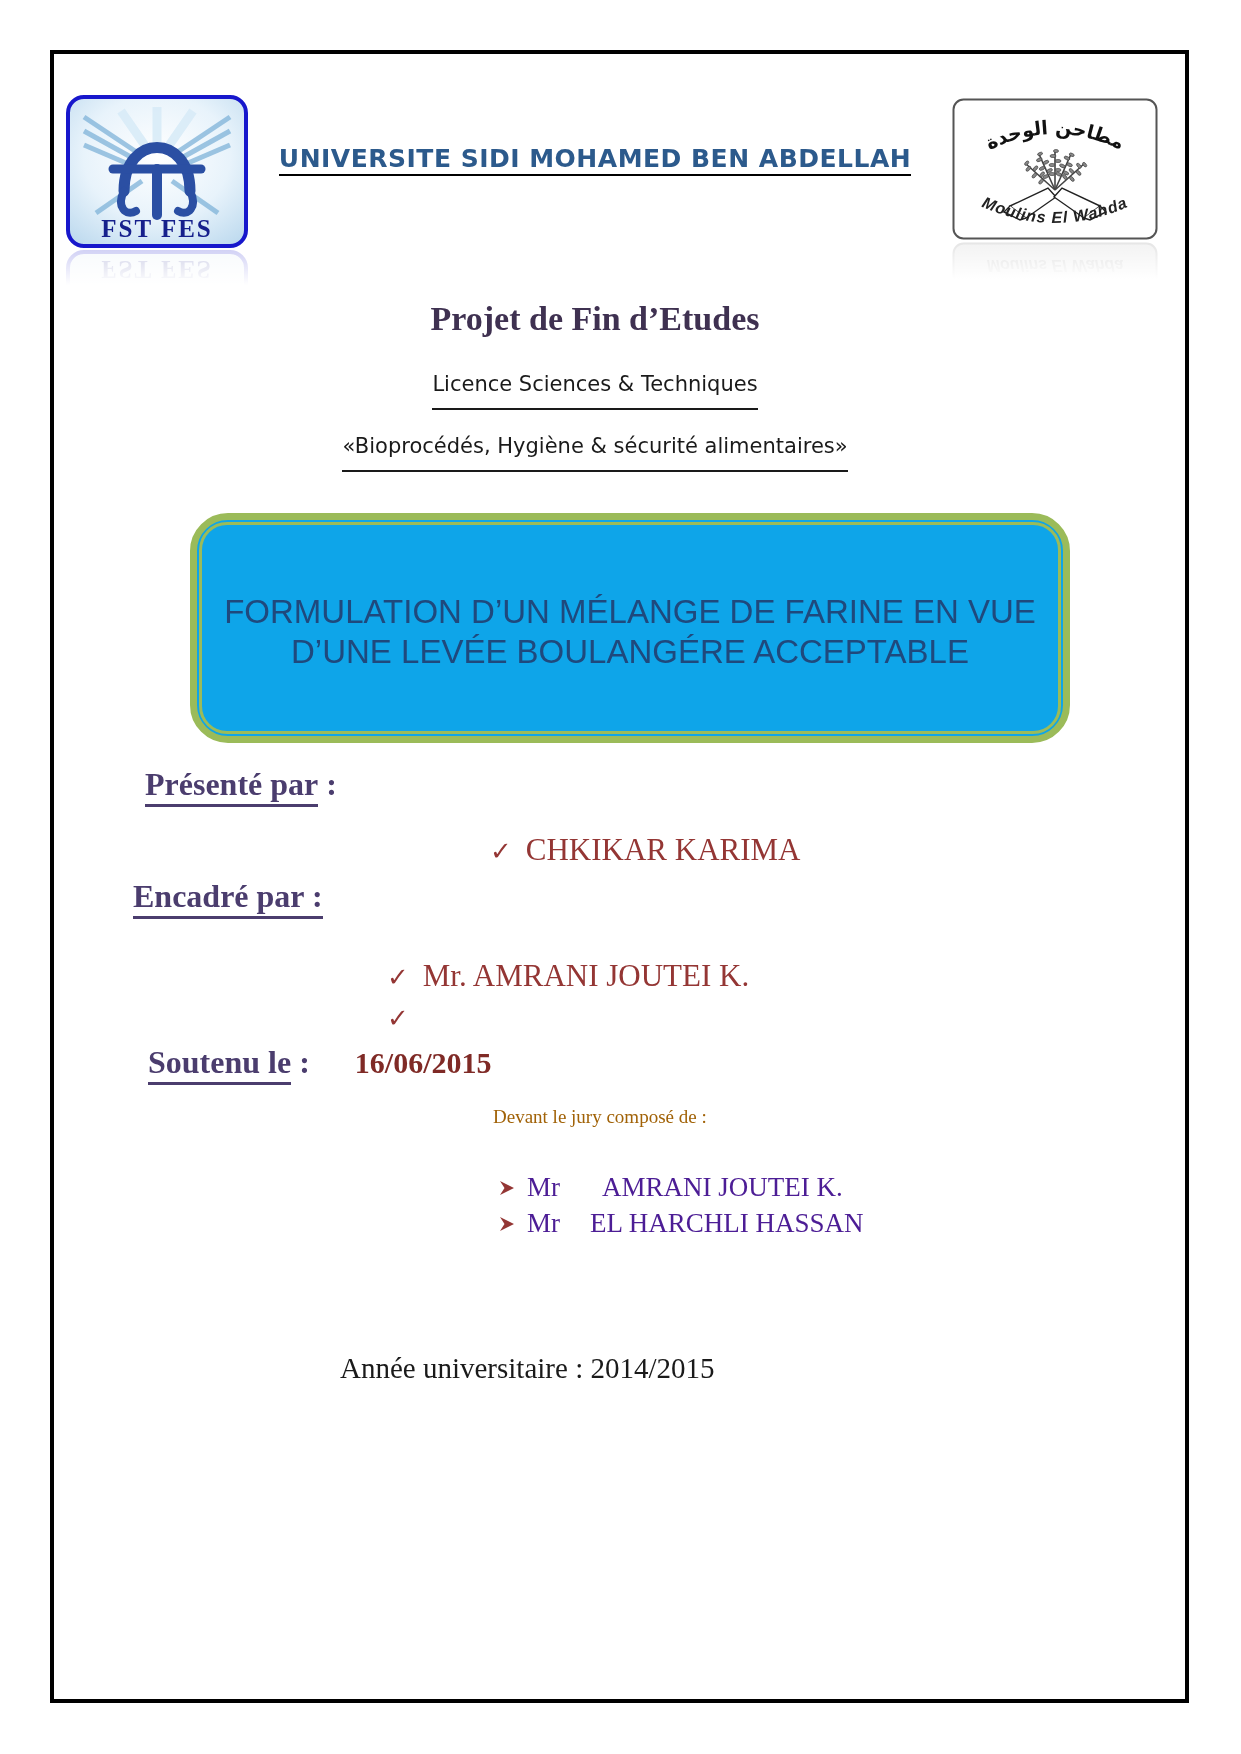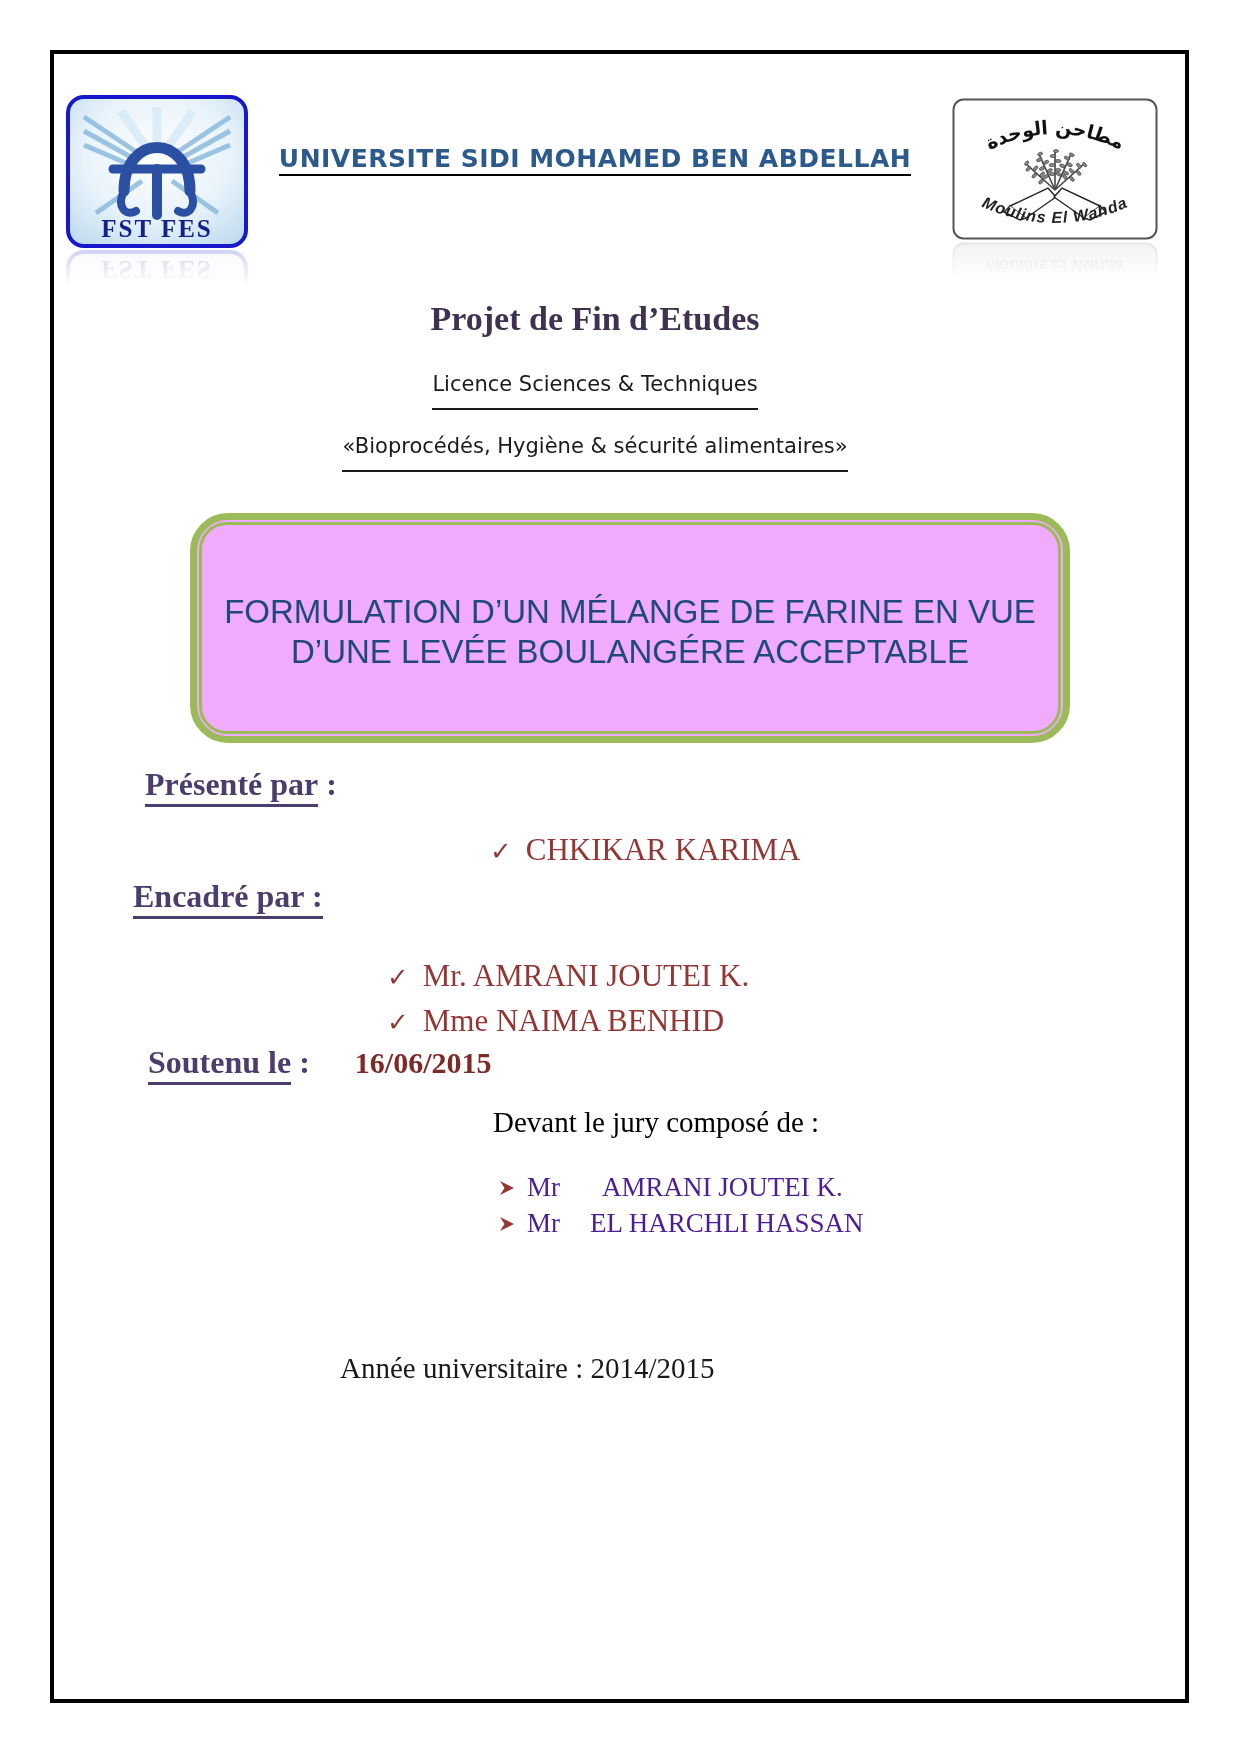--- a/index.html
+++ b/index.html
@@ -40,21 +40,21 @@
   .title-block { position: absolute; left: 250px; width: 690px; text-align: center; }
   .main-title { top: 300px; font-family: "Liberation Serif", serif; font-weight: bold;
     font-size: 34px; color: #3F3151; }
   .degree-line { top: 372px; font-family: "DejaVu Sans", sans-serif; font-size: 21px; color: #1a1a1a; }
   .degree-line .uline, .spec-line .uline { border-bottom: 2px solid #1a1a1a; padding-bottom: 12px; }
   .spec-line { top: 434px; font-family: "DejaVu Sans", sans-serif; font-size: 21px; color: #1a1a1a; }
 
   
   .subject-box {
     position: absolute; left: 190px; top: 513px; width: 880px; height: 230px;
-    border: 7px solid #9BBB59; border-radius: 38px; background: #f0abfc;
+    border: 7px solid #9BBB59; border-radius: 38px; background: #0ea5e9;
   }
   .subject-box .inner {
     position: absolute; inset: 2px; border: 3px solid #9BBB59; border-radius: 28px;
   }
   .subject-title {
     position: absolute; left: 10px; right: 10px; top: 67px; text-align: center;
     font-family: "Liberation Sans", sans-serif;
     font-size: 33px; line-height: 40px; color: #1F497D;
   }
 
@@ -70,21 +70,21 @@
   .check-row {
     position: absolute; display: flex; align-items: baseline;
     font-family: "Liberation Serif", serif; font-size: 31px; color: #943634;
   }
   .check-glyph { font-family: "DejaVu Sans", sans-serif; font-size: 26px; margin-right: 14px; color: #943634; }
 
   .date-val { margin-left: 45px; color: #7F2A26; font-weight: bold; font-size: 30px; }
 
   .jury-heading {
     position: absolute; left: 493px; top: 1106px;
-    font-family: "Liberation Serif", serif; font-size: 29px; color: #000000;
+    font-family: "Liberation Serif", serif; font-size: 19px; color: #a16207;
   }
   .jury-row {
     position: absolute; left: 497px; display: flex; align-items: baseline;
     font-family: "Liberation Serif", serif; font-size: 27px; color: #4c1d95;
   }
   .arrow-icon { width: 20px; height: 20px; margin-right: 10px; align-self: center; }
 
   .year-line {
     position: absolute; left: 340px; top: 1352px;
     font-family: "Liberation Serif", serif; font-size: 29px; color: #1a1a1a;
@@ -220,21 +220,20 @@
 
 <div class="label" style="left:133px; top:878px;">
   <span class="uline">Encadré par :</span>
 </div>
 <div class="check-row" style="left:387px; top:958px;">
   <span class="check-glyph">✓</span>
   <span>Mr. AMRANI JOUTEI K.</span>
 </div>
 <div class="check-row" style="left:387px; top:1003px;">
   <span class="check-glyph">✓</span>
-  <span>Mme NAIMA BENHID</span>
 </div>
 
 <div class="label" style="left:148px; top:1044px;">
   <span class="uline">Soutenu le</span><span class="colon">:</span><span class="date-val">16/06/2015</span>
 </div>
 
 <div class="jury-heading">Devant le jury composé de :</div>
 
 <div class="jury-row" style="top:1172px;">
   <svg class="arrow-icon" viewBox="0 0 20 20">

